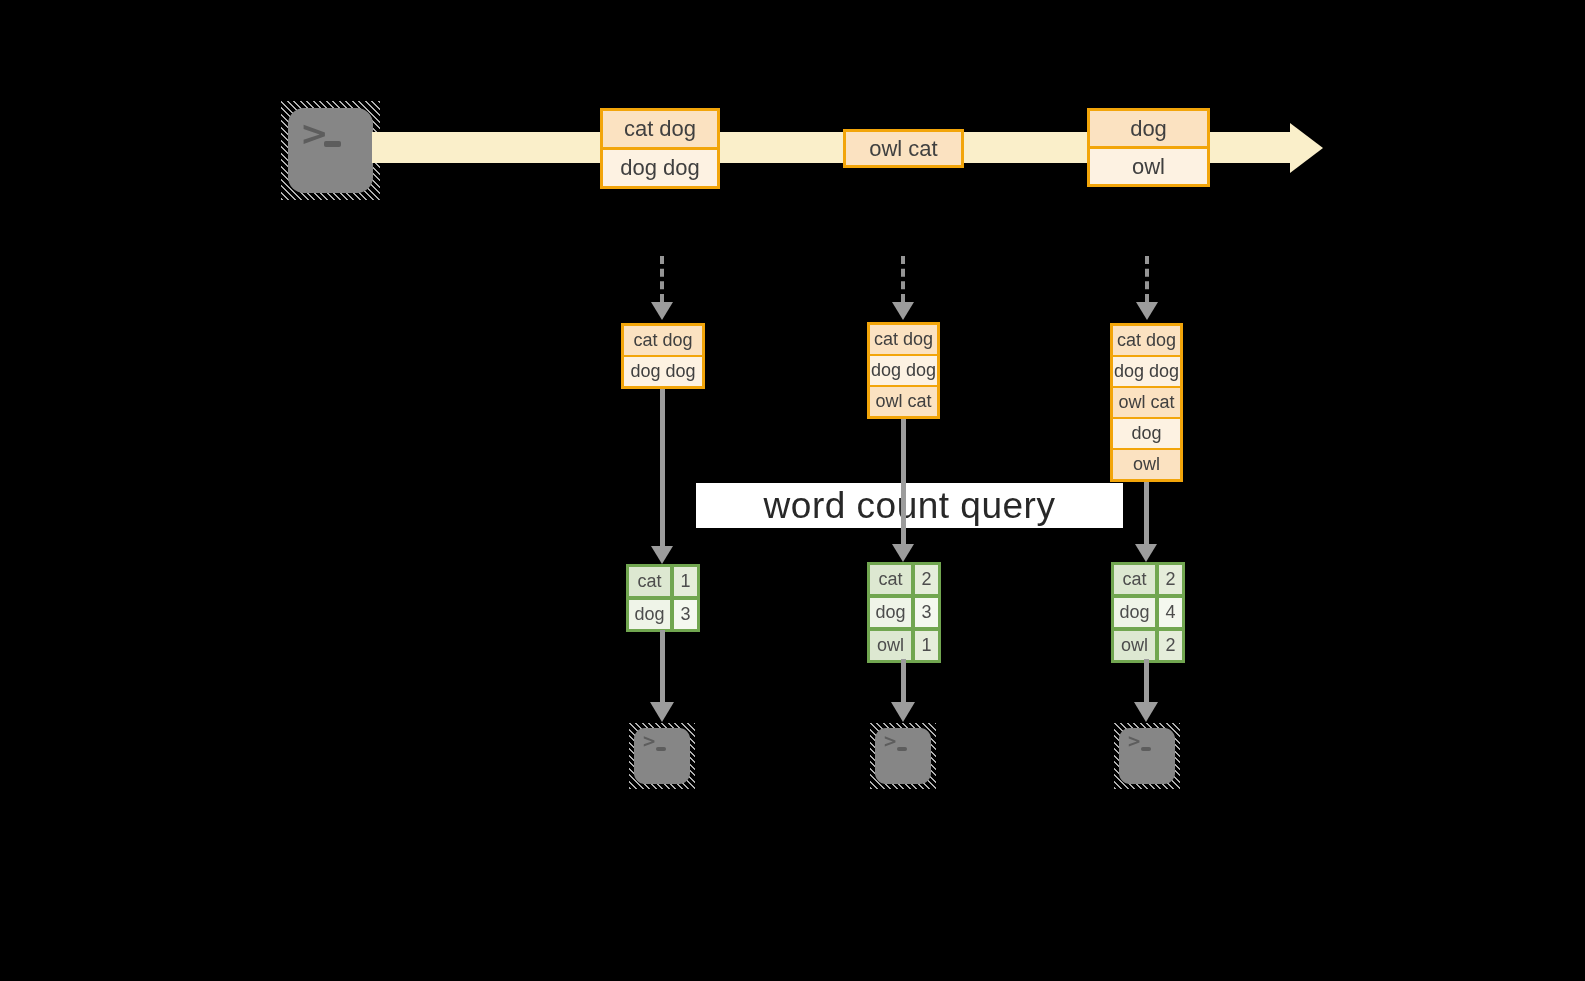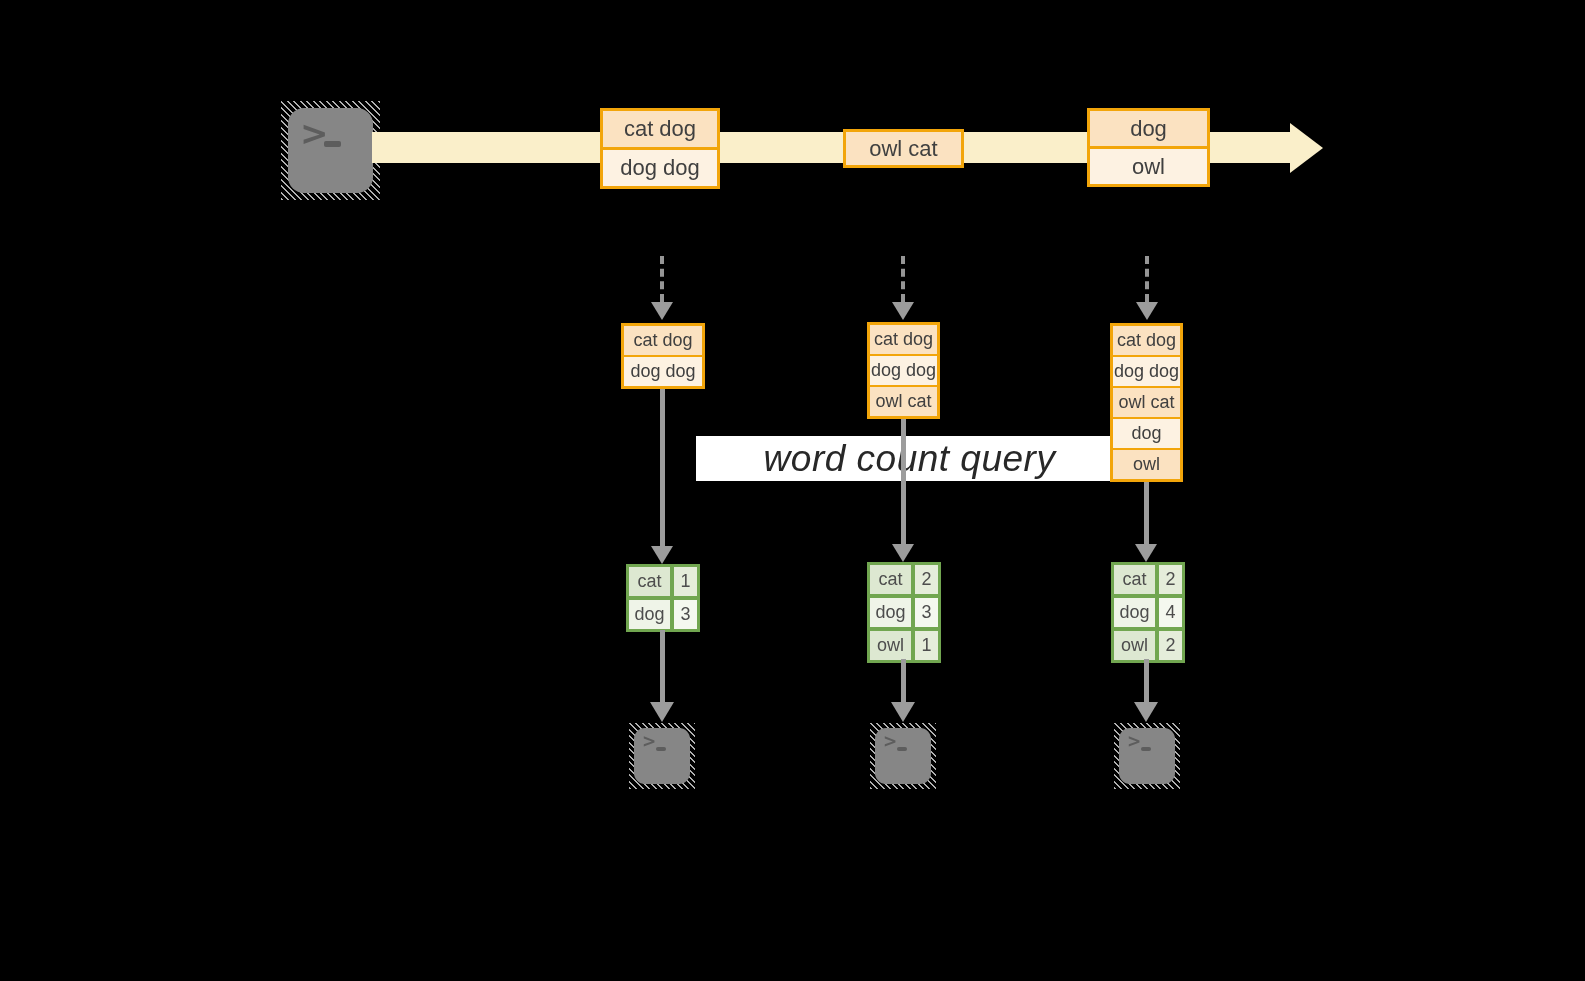--- a/index.html
+++ b/index.html
@@ -122,21 +122,21 @@
   </div>
 
   <div class="abs obox st z2" style="left:1110px;top:323px;width:73px;grid-auto-rows:29px;gap:2px;">
     <div class="cell fill-dark">cat dog</div>
     <div class="cell fill-light">dog dog</div>
     <div class="cell fill-dark">owl cat</div>
     <div class="cell fill-light">dog</div>
     <div class="cell fill-dark">owl</div>
   </div>
 
-  <div class="abs banner" style="left:696px;top:436px;width:427px;height:45px;font-style:italic;">
+  <div class="abs banner" style="left:696px;top:483px;width:427px;height:45px;">
     <span>word count query</span>
   </div>
 
   <div class="abs vline" style="left:660px;top:389px;height:157px;"></div>
   <div class="abs head-down" style="left:651px;top:546px;"></div>
   <div class="abs vline" style="left:901px;top:419px;height:125px;"></div>
   <div class="abs head-down" style="left:892px;top:544px;"></div>
   <div class="abs vline" style="left:1144px;top:482px;height:62px;"></div>
   <div class="abs head-down" style="left:1135px;top:544px;"></div>
 

